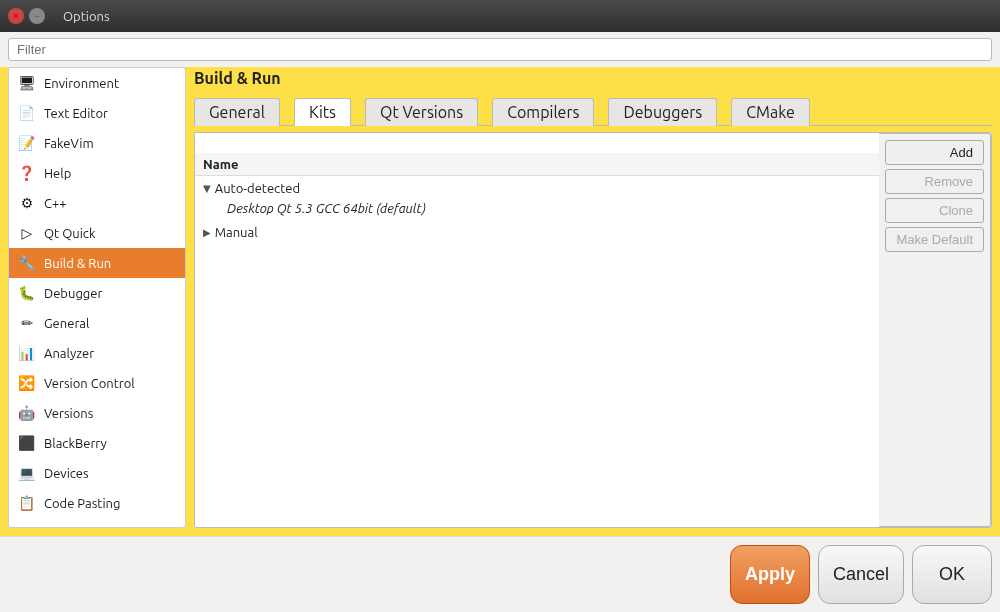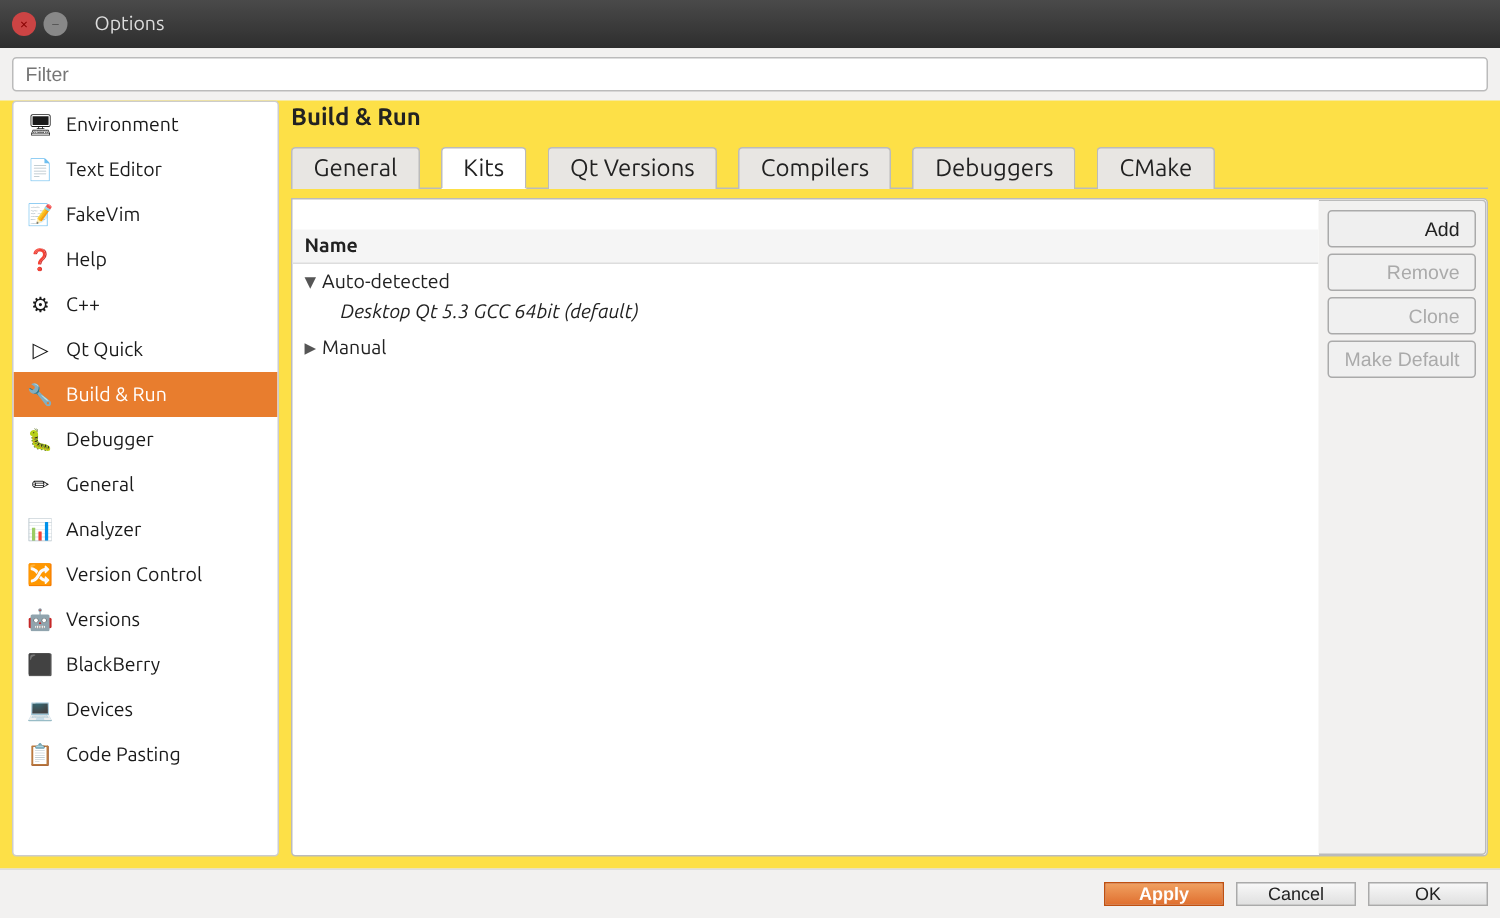--- a/index.html
+++ b/index.html
@@ -218,23 +218,23 @@
       display: flex;
       justify-content: flex-end;
       align-items: center;
       gap: 8px;
       padding: 8px 8px 8px 8px;
       background: #f2f1f0;
       border-top: 1px solid #ddd;
     }
     .bottom-btn {
       min-width: 80px;
-      padding: 0 14px;
-      border-radius: 0;
-      font-size: 12px;
+      padding: 18px 14px;
+      border-radius: 12px;
+      font-size: 18px;
       cursor: pointer;
       border: 1px solid #aaa;
       background: linear-gradient(to bottom, #f8f8f8, #e0e0e0);
       color: #222;
     }
     .bottom-btn.primary {
       background: linear-gradient(to bottom, #f0a060, #e07030);
       border-color: #c05010;
       color: #fff;
       font-weight: bold;

